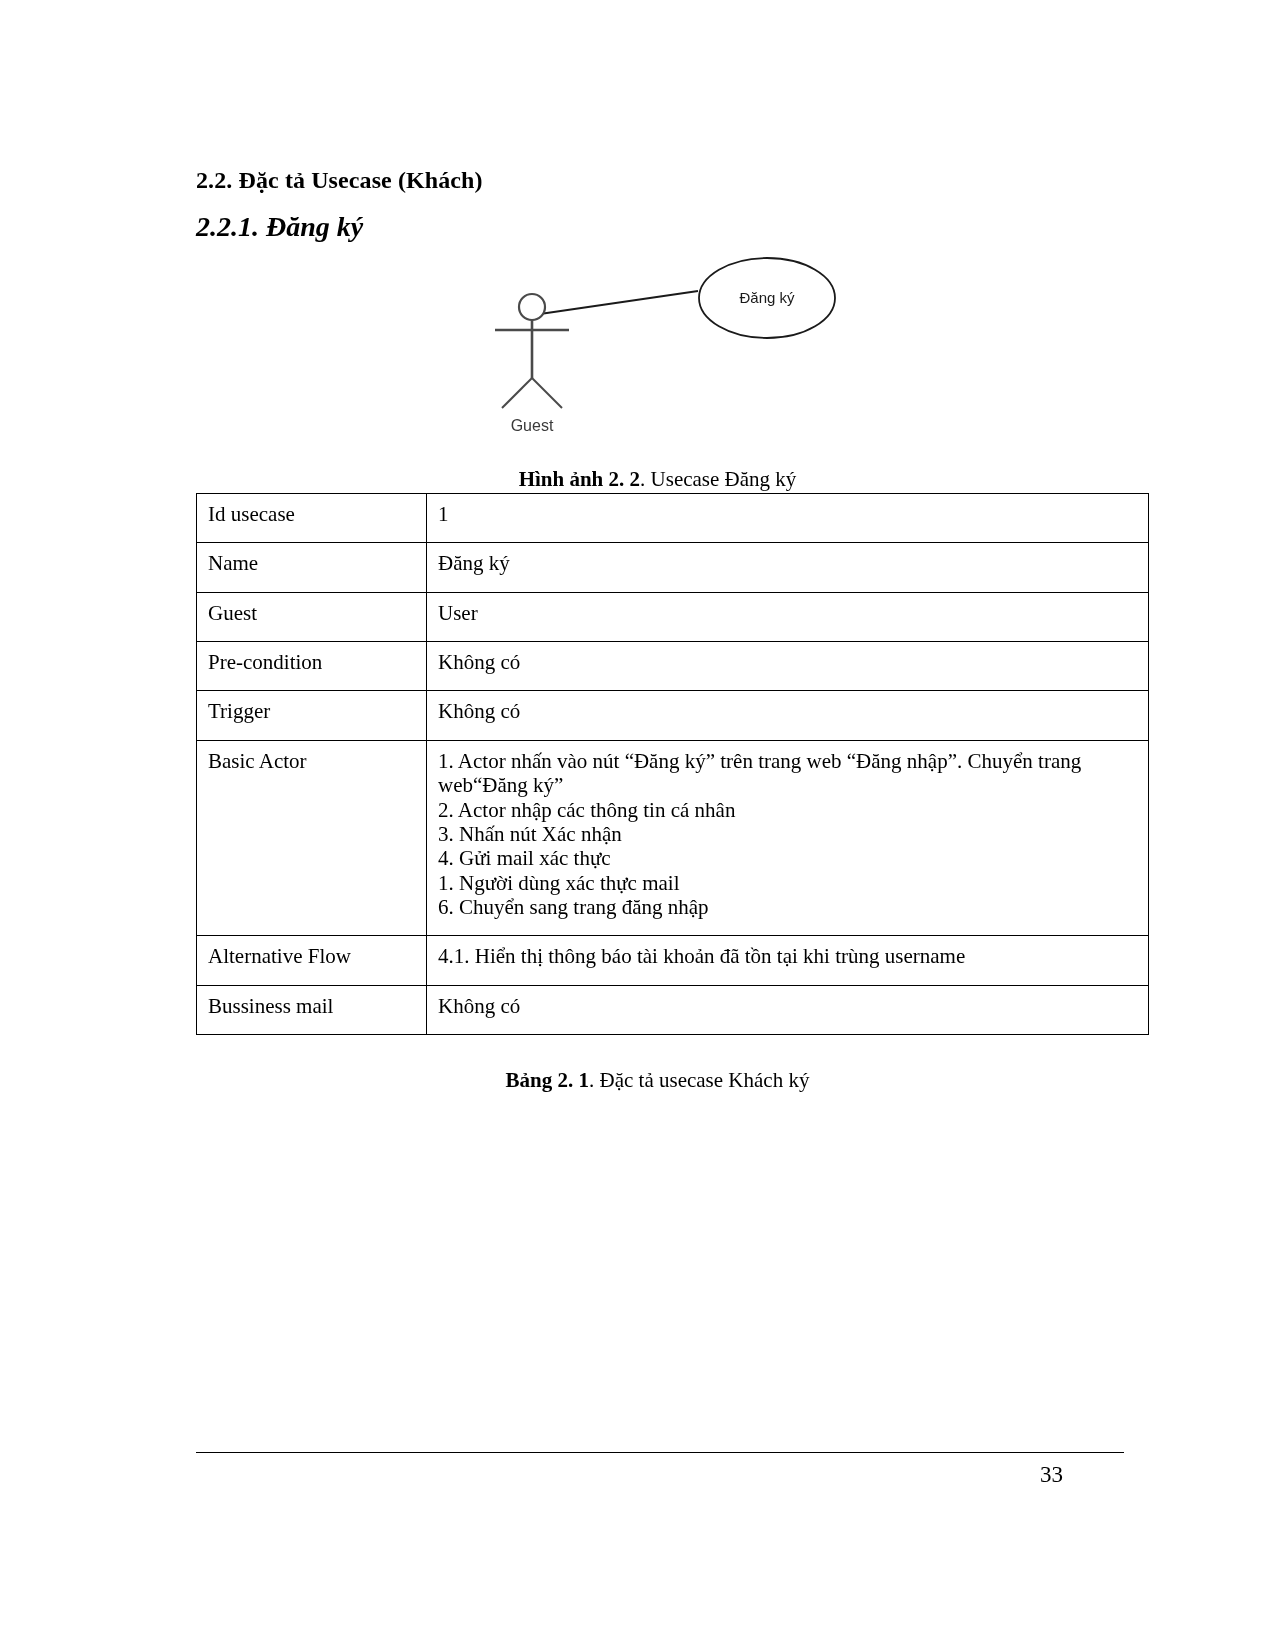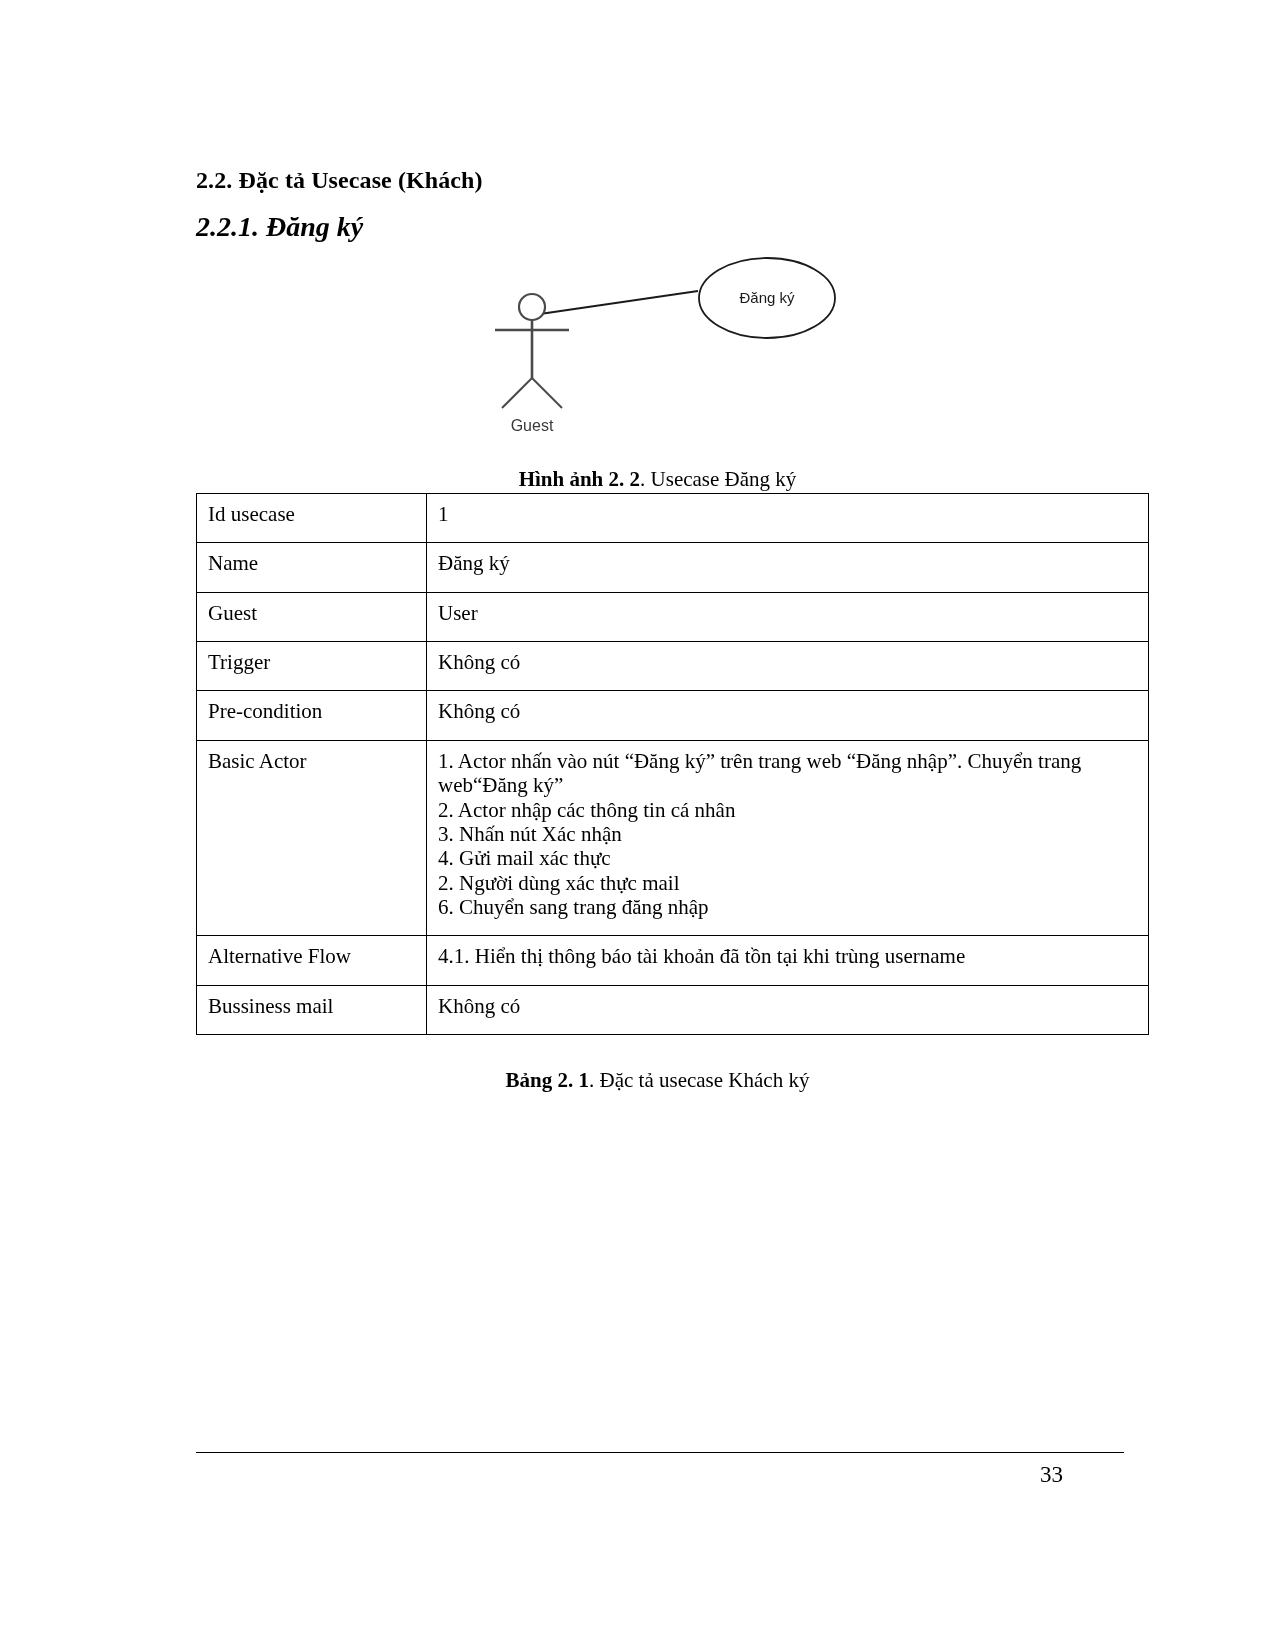--- a/index.html
+++ b/index.html
@@ -169,35 +169,35 @@
       </tr>
       <tr>
         <td class="label-col">Name</td>
         <td class="value-col">Đăng ký</td>
       </tr>
       <tr>
         <td class="label-col">Guest</td>
         <td class="value-col">User</td>
       </tr>
       <tr>
+        <td class="label-col">Pre-condition</td>
+        <td class="value-col">Không có</td>
+      </tr>
+      <tr>
         <td class="label-col">Trigger</td>
-        <td class="value-col">Không có</td>
-      </tr>
-      <tr>
-        <td class="label-col">Pre-condition</td>
         <td class="value-col">Không có</td>
       </tr>
       <tr class="flow-row">
         <td class="label-col">Basic Actor</td>
         <td class="value-col">
           <span class="flow-line">1. Actor nhấn vào nút “Đăng ký” trên trang web “Đăng nhập”. Chuyển trang web“Đăng ký”</span>
           <span class="flow-line">2. Actor nhập các thông tin cá nhân</span>
           <span class="flow-line">3. Nhấn nút Xác nhận</span>
           <span class="flow-line">4. Gửi mail xác thực</span>
-          <span class="flow-line">2. Người dùng xác thực mail</span>
+          <span class="flow-line">1. Người dùng xác thực mail</span>
           <span class="flow-line">6. Chuyển sang trang đăng nhập</span>
         </td>
       </tr>
       <tr>
         <td class="label-col">Alternative Flow</td>
         <td class="value-col">4.1. Hiển thị thông báo tài khoản đã tồn tại khi trùng username</td>
       </tr>
       <tr>
         <td class="label-col">Bussiness mail</td>
         <td class="value-col">Không có</td>

